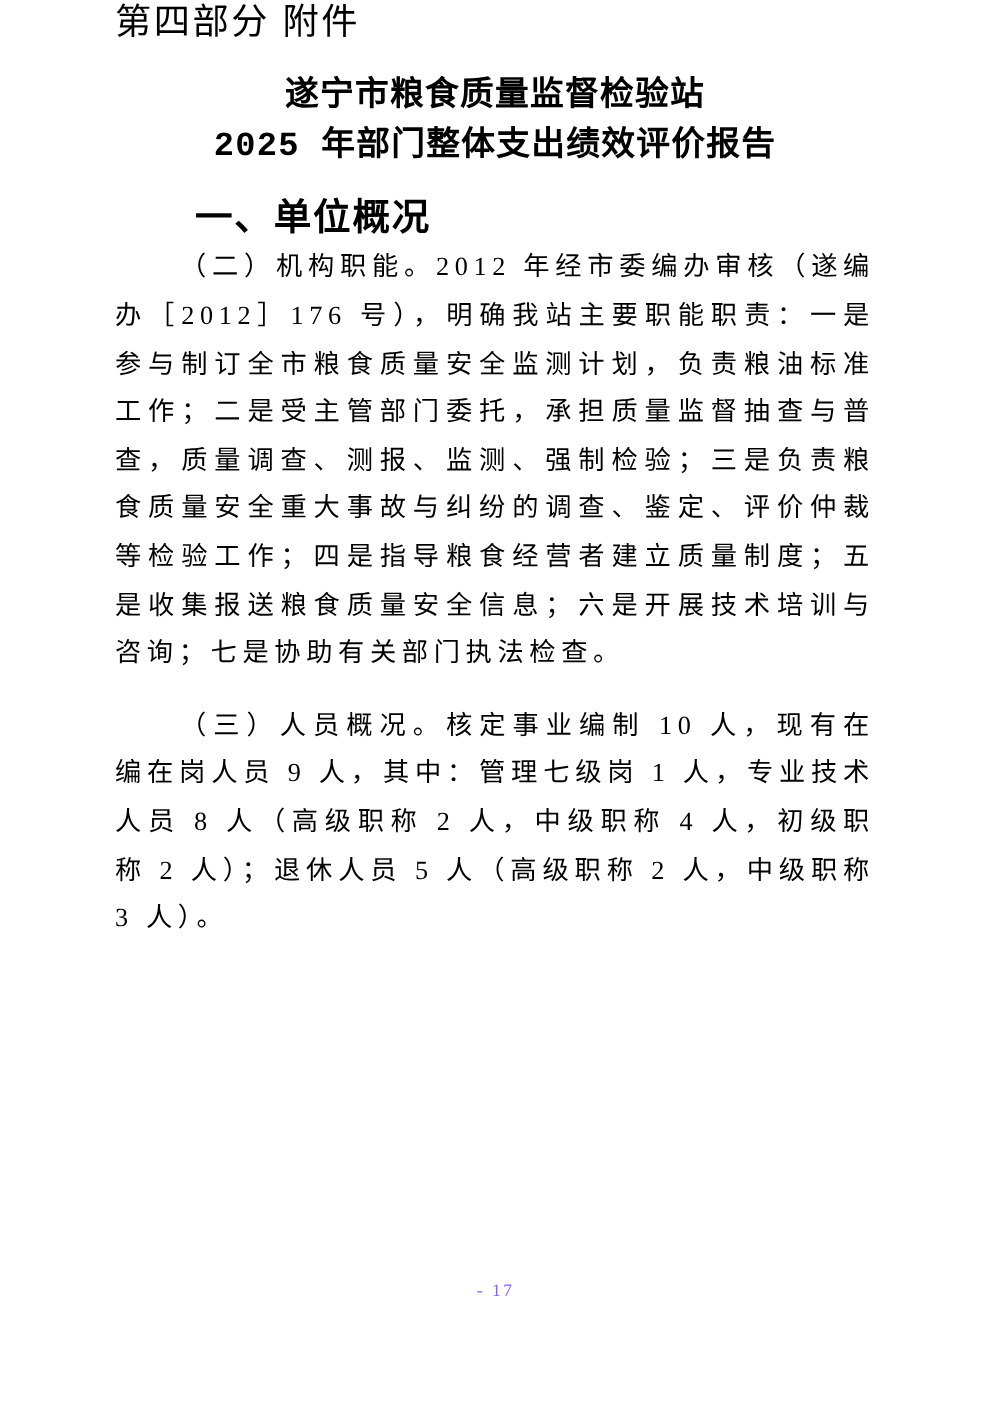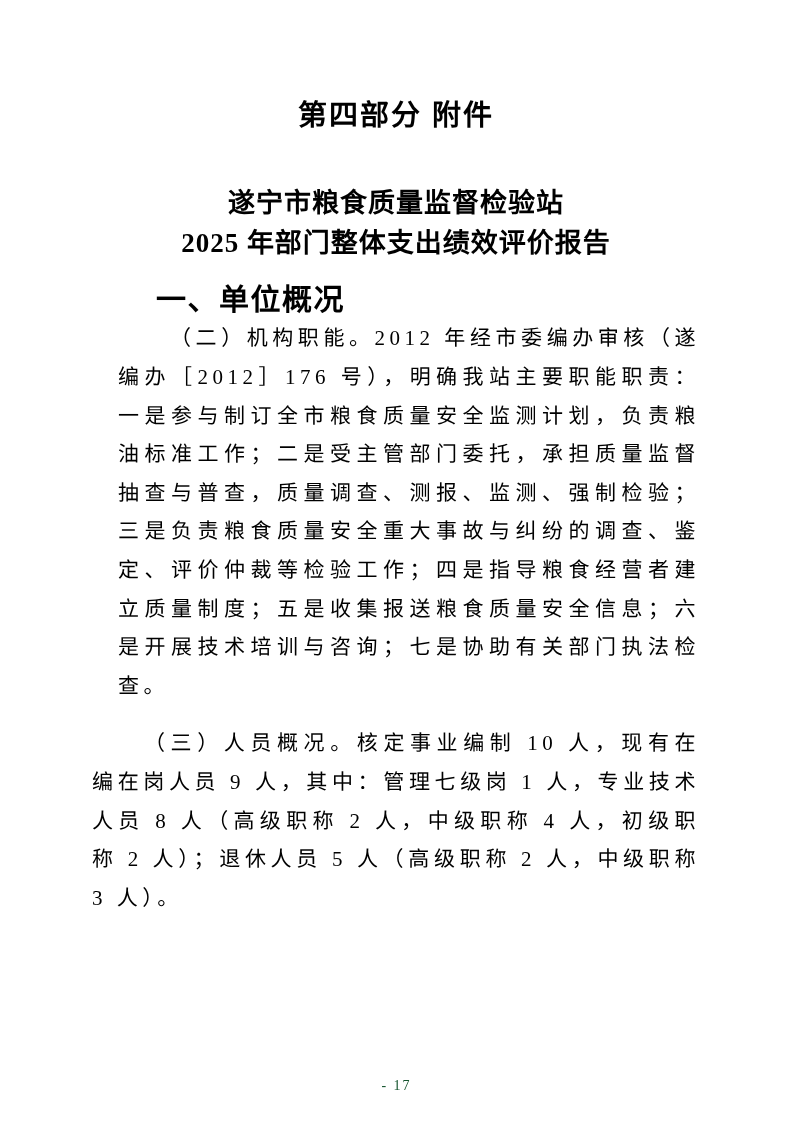--- a/index.html
+++ b/index.html
@@ -16,31 +16,30 @@
     color: #000000;
     font-family: "Liberation Serif", serif;
     overflow: hidden;
     box-sizing: border-box;
   }
   .content {
     padding: 0 93px 0 92px;
   }
   .part-title {
     margin: 0;
-    padding-top: 97px;
     font-family: "Liberation Sans", sans-serif;
-    font-weight: 700;
+    font-weight: 400;
     font-size: 29px;
     line-height: 36px;
-    text-align: center;
+    text-align: left;
     letter-spacing: 2px;
   }
   .report-title {
-    margin-top: 50px;
-    font-family: Liberation Serif, serif;
+    margin-top: 22px;
+    font-family: Liberation Mono, monospace;
     font-weight: 700;
     font-size: 27px;
     line-height: 40px;
     text-align: center;
     letter-spacing: 1px;
   }
   .report-title .title-line {
     display: block;
   }
   .section-heading {
@@ -55,33 +54,33 @@
   }
   .para {
     margin: 7px 0 0 0;
     font-size: 21px;
     line-height: 38.6px;
     letter-spacing: 4.5px;
     text-align: justify;
     text-indent: 52px;
     word-break: break-all;
   }
-  .para-2 { margin-top: 4px; margin-left: 26px; }
+  .para-2 { margin-top: 4px; }
   .para-3 { margin-top: 19px; }
   .page-number {
     position: absolute;
     left: 0;
     right: 0;
-    top: 1078px;
+    top: 1026px;
     text-align: center;
     font-family: "Liberation Serif", serif;
     font-size: 14px;
     line-height: 16px;
     letter-spacing: 2px;
-    color: #14532d;
+    color: #8b5cf6;
   }
 </style>
 </head>
 <body>
 
 <div class="page">
   <div class="content">
 
     <h1 class="part-title">第四部分 附件</h1>
 

